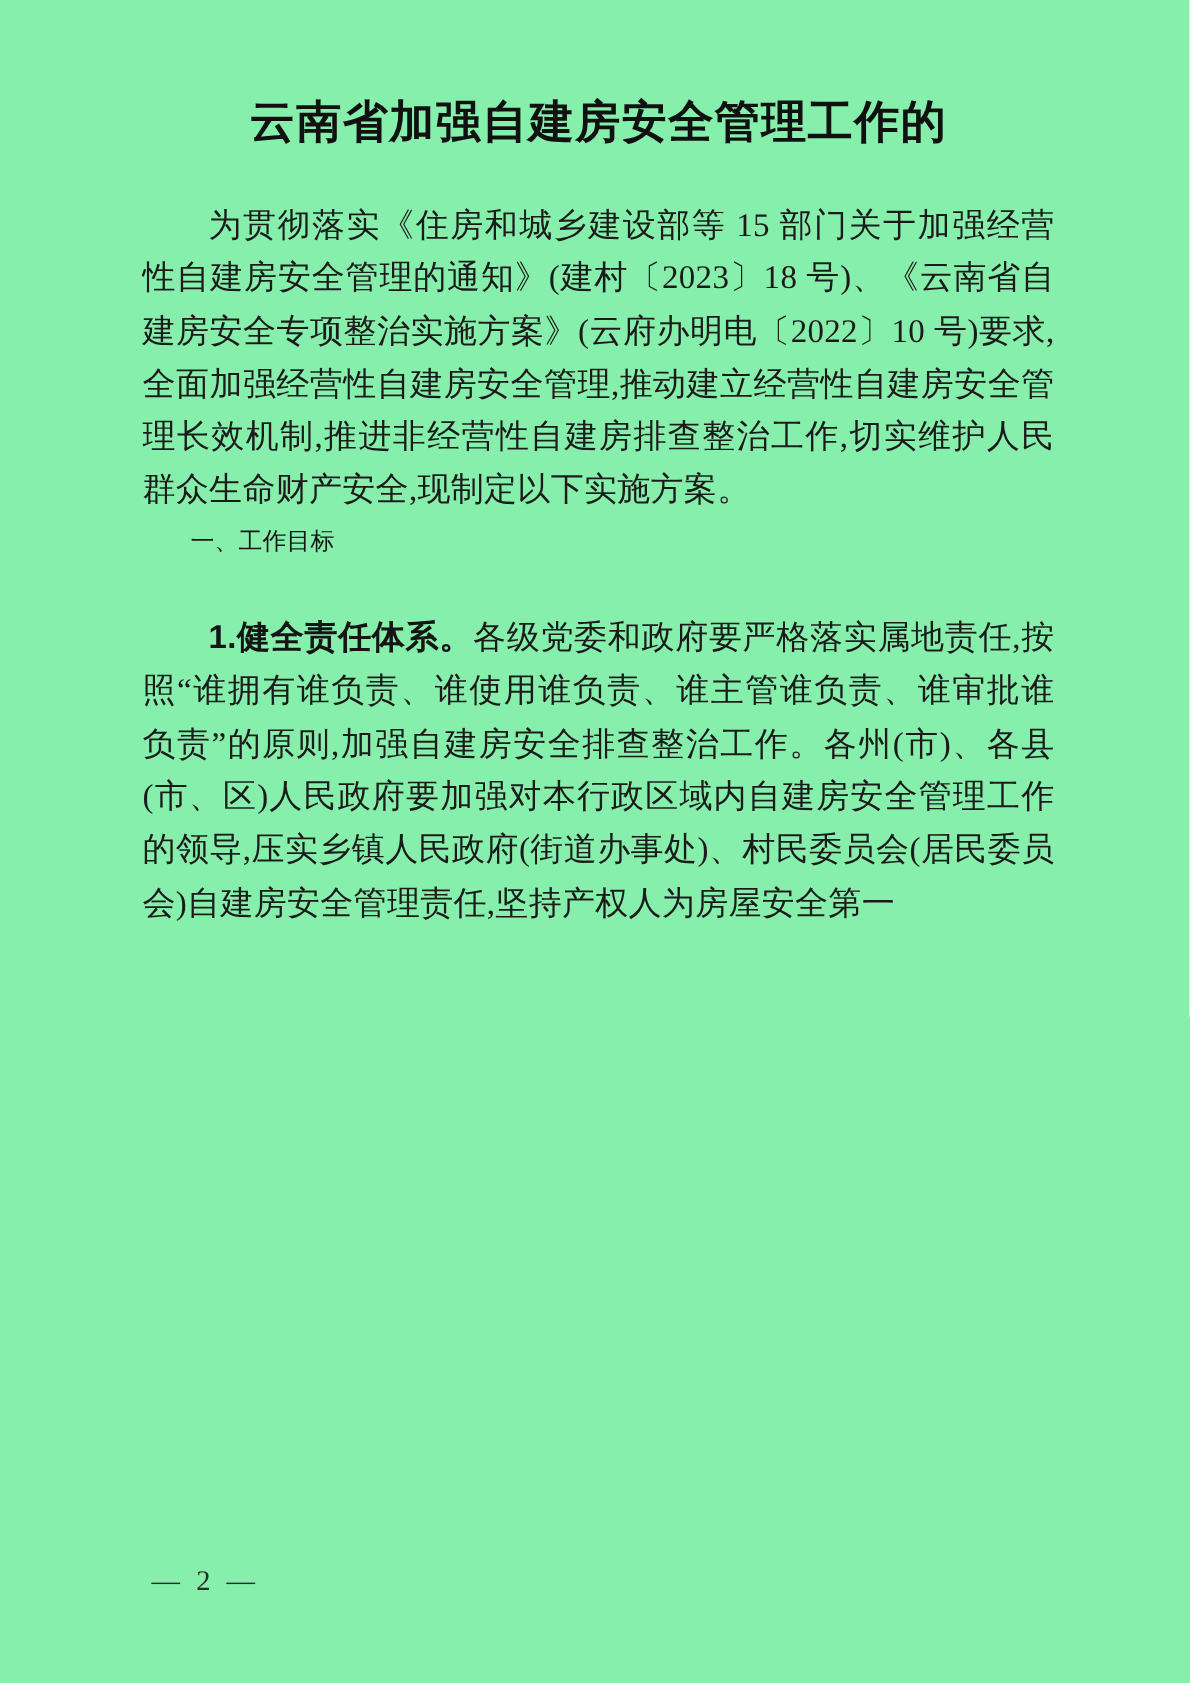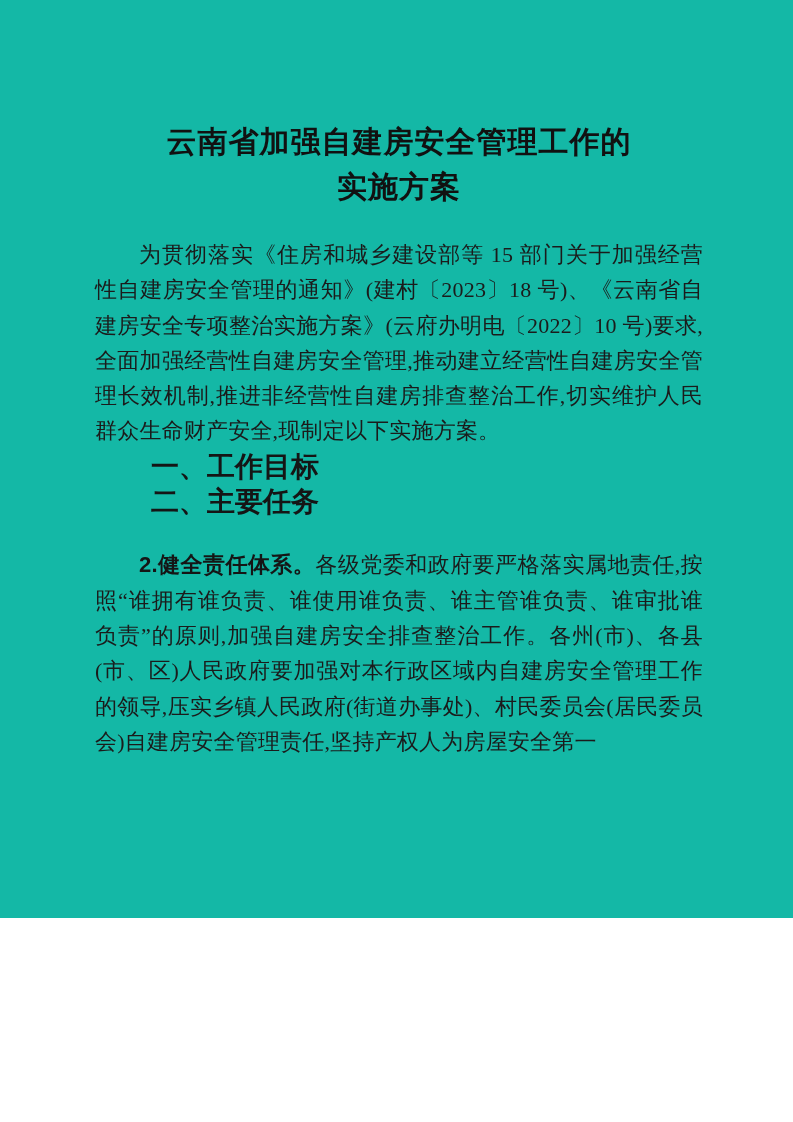--- a/index.html
+++ b/index.html
@@ -1,25 +1,25 @@
 <!DOCTYPE html>
 <html><head>
 <meta charset="utf-8">
 <style>
   * { margin: 0; padding: 0; box-sizing: border-box; }
   html, body { background: #ffffff; }
   .page {
     position: relative;
     width: 793px;
-    height: 918px;
-    background: #14b8a6;
+    height: 1122px;
+    background: #86efac;
     overflow: hidden;
     font-family: "Liberation Serif", serif;
     color: #1b1b1b;
-    padding: 119px 90px 0 95px;
+    padding: 59px 90px 0 95px;
   }
   .doc-title {
     font-size: 30px;
     font-weight: 700;
     line-height: 45px;
     text-align: center;
     letter-spacing: 1px;
     color: #111;
     margin-bottom: 8px;
   }
@@ -28,22 +28,22 @@
     font-size: 22px;
     line-height: 35.3px;
     letter-spacing: 0.2px;
     text-align: justify;
     text-indent: 2em;
     color: #1b1b1b;
     margin-top: 28px;
   }
   .heading-bold {
     font-family: "Liberation Sans", sans-serif;
-    font-weight: 700;
-    font-size: 28px;
+    font-weight: 400;
+    font-size: 16px;
     line-height: 35.3px;
     text-indent: 2em;
     color: #151515;
   }
   .sub-heading-kai {
     font-style: italic;
     font-weight: 400;
   }
   .lead-bold {
     font-family: "Liberation Sans", sans-serif;
@@ -61,28 +61,26 @@
     font-family: "Liberation Serif", serif;
   }
 </style>
 </head>
 <body>
 
 <div class="page">
 
   <h1 class="doc-title">
     <span class="title-line">云南省加强自建房安全管理工作的</span>
-    <span class="title-line">实施方案</span>
   </h1>
 
   <p class="body-text">为贯彻落实《住房和城乡建设部等 15 部门关于加强经营性自建房安全管理的通知》(建村〔2023〕18 号)、《云南省自建房安全专项整治实施方案》(云府办明电〔2022〕10 号)要求,全面加强经营性自建房安全管理,推动建立经营性自建房安全管理长效机制,推进非经营性自建房排查整治工作,切实维护人民群众生命财产安全,现制定以下实施方案。</p>
 
   <h2 class="heading-bold">一、工作目标</h2>
 
 
-  <h2 class="heading-bold">二、主要任务</h2>
 
 
-  <p class="body-text"><span class="lead-bold">2.健全责任体系。</span><span>各级党委和政府要严格落实属地责任,按照“谁拥有谁负责、谁使用谁负责、谁主管谁负责、谁审批谁负责”的原则,加强自建房安全排查整治工作。各州(市)、各县(市、区)人民政府要加强对本行政区域内自建房安全管理工作的领导,压实乡镇人民政府(街道办事处)、村民委员会(居民委员会)自建房安全管理责任,坚持产权人为房屋安全第一</span></p>
+  <p class="body-text"><span class="lead-bold">1.健全责任体系。</span><span>各级党委和政府要严格落实属地责任,按照“谁拥有谁负责、谁使用谁负责、谁主管谁负责、谁审批谁负责”的原则,加强自建房安全排查整治工作。各州(市)、各县(市、区)人民政府要加强对本行政区域内自建房安全管理工作的领导,压实乡镇人民政府(街道办事处)、村民委员会(居民委员会)自建房安全管理责任,坚持产权人为房屋安全第一</span></p>
 
   <div class="page-number">— 2 —</div>
 
 </div>
 
 </body></html>

